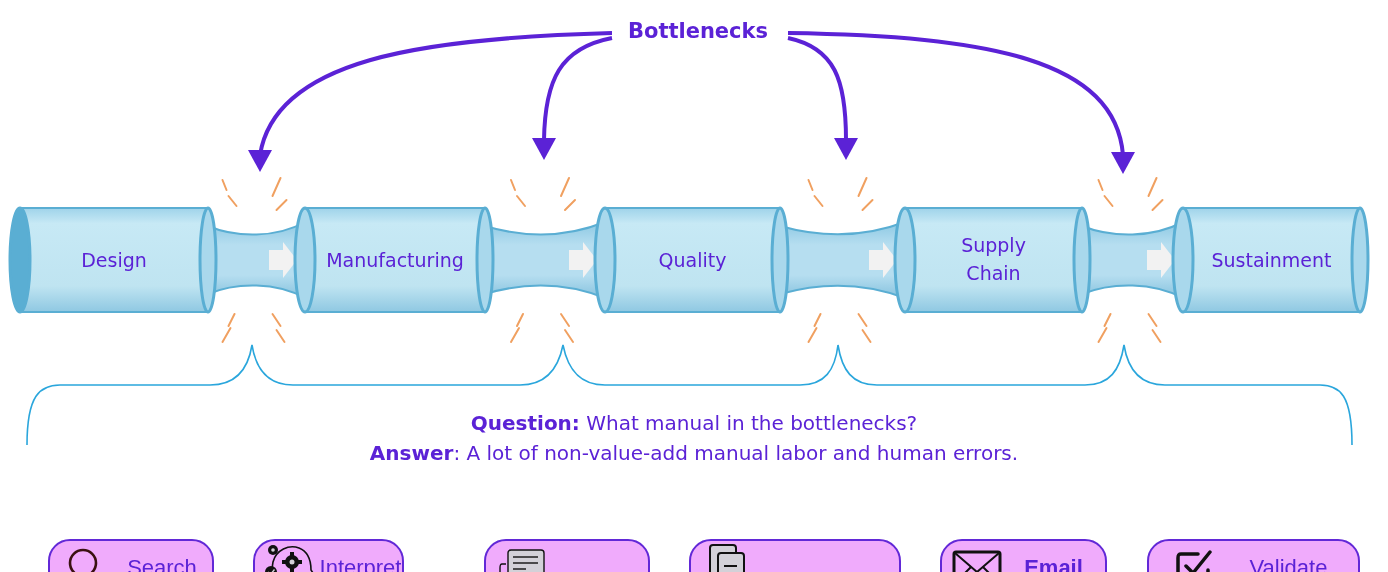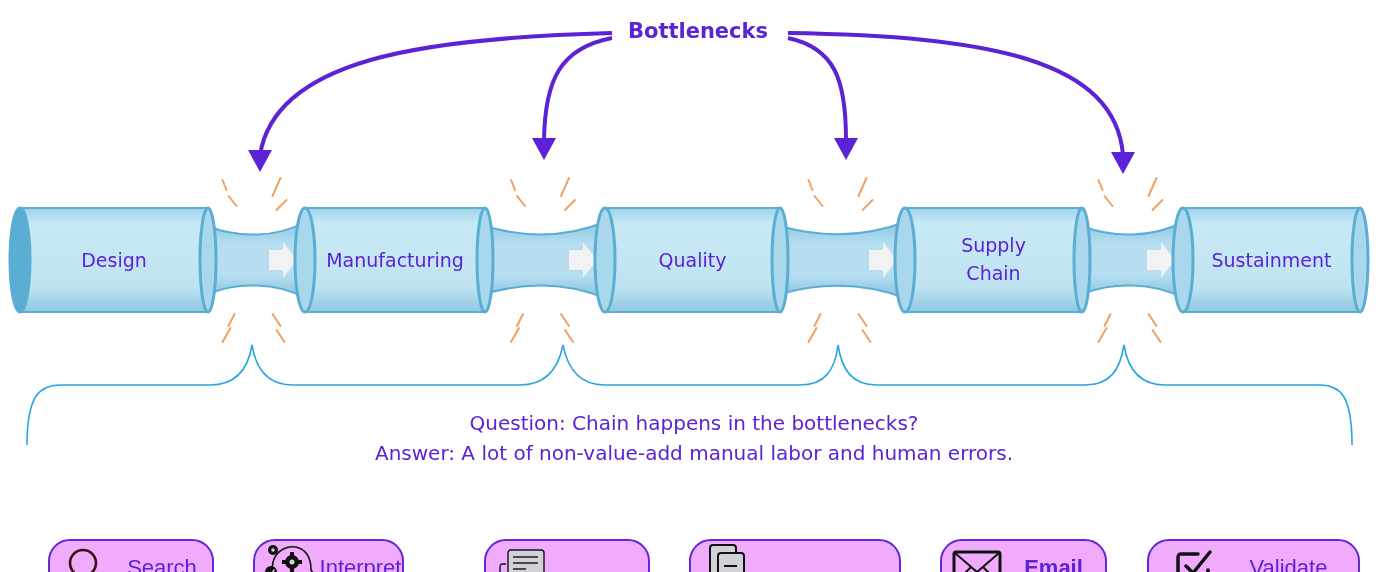--- a/index.html
+++ b/index.html
@@ -1,21 +1,21 @@
 <!DOCTYPE html>
 <html><head>
 <meta charset="utf-8">
 <style>
   html, body { margin:0; padding:0; background:#ffffff; }
   body { width:1388px; height:572px; position:relative; overflow:hidden; font-family:"Liberation Sans", sans-serif; }
   #diagram { position:absolute; left:0; top:0; width:1388px; height:572px; }
   .pipe-label { font-family:"DejaVu Sans", sans-serif; font-size:19px; fill:#5b22d6; }
   .title-text { font-family:"DejaVu Sans", sans-serif; font-weight:bold; font-size:21px; fill:#5b22d6; }
   .qa { position:absolute; left:0; width:1388px; text-align:center; font-family:"DejaVu Sans", sans-serif; font-size:20px; color:#5b22d6; line-height:30px; }
-  .qa b { font-weight:normal; }
+  .qa b { font-weight:bold; }
   .task { position:absolute; top:493px; height:58px; box-sizing:border-box; border:2px solid #6228d7; border-radius:22px; background:#f0abfc; display:flex; align-items:center;margin-top:46px; }
   .task .icon { width:50px; height:50px; display:flex; align-items:center; justify-content:center; flex:0 0 auto; }
   .task .label { font-family:"Liberation Sans", sans-serif; font-size:22px; color:#5b22d6; flex:1; text-align:center; }
 </style>
 </head>
 <body>
 
 <svg id="diagram" viewBox="0 0 1388 572">
   <defs>
     <linearGradient id="pipeGrad" x1="0" y1="0" x2="0" y2="1">
@@ -129,21 +129,21 @@
         <text x="1271.5" y="267" text-anchor="middle" class="pipe-label">Sustainment</text>
       </g>
     </g>
 
   <g>
     <path d="M27,445 C27,395 40,385 60,385 L210,385 C235,385 248,370 252,345 C256,370 268,385 293,385 L520,385 C545,385 558,370 563,345 C568,370 580,385 605,385 L800,385 C825,385 835,370 838,345 C842,370 852,385 877,385 L1085,385 C1110,385 1120,370 1124,345 C1128,370 1140,385 1165,385 L1320,385 C1340,385 1352,395 1352,445" fill="none" stroke="#2aa6dc" stroke-width="1.6"></path>
   </g>
 </svg>
 
 <div class="qa" style="top:408px;">
-  <b>Question:</b><span> Chain happens in the bottlenecks?</span>
+  <b>Question:</b><span> What manual in the bottlenecks?</span>
 </div>
 <div class="qa" style="top:438px;">
   <b>Answer</b><span>: A lot of non-value-add manual labor and human errors.</span>
 </div>
 
 <div class="task" style="left:48px; width:166px;">
   <span class="icon" style="margin-left:12px;">
     <svg width="44" height="44" viewBox="0 0 44 44">
         <circle cx="18" cy="17" r="13" fill="none" stroke="#3a1010" stroke-width="2.6"></circle>
         <line x1="27" y1="27" x2="38" y2="40" stroke="#3a1010" stroke-width="3"></line>

